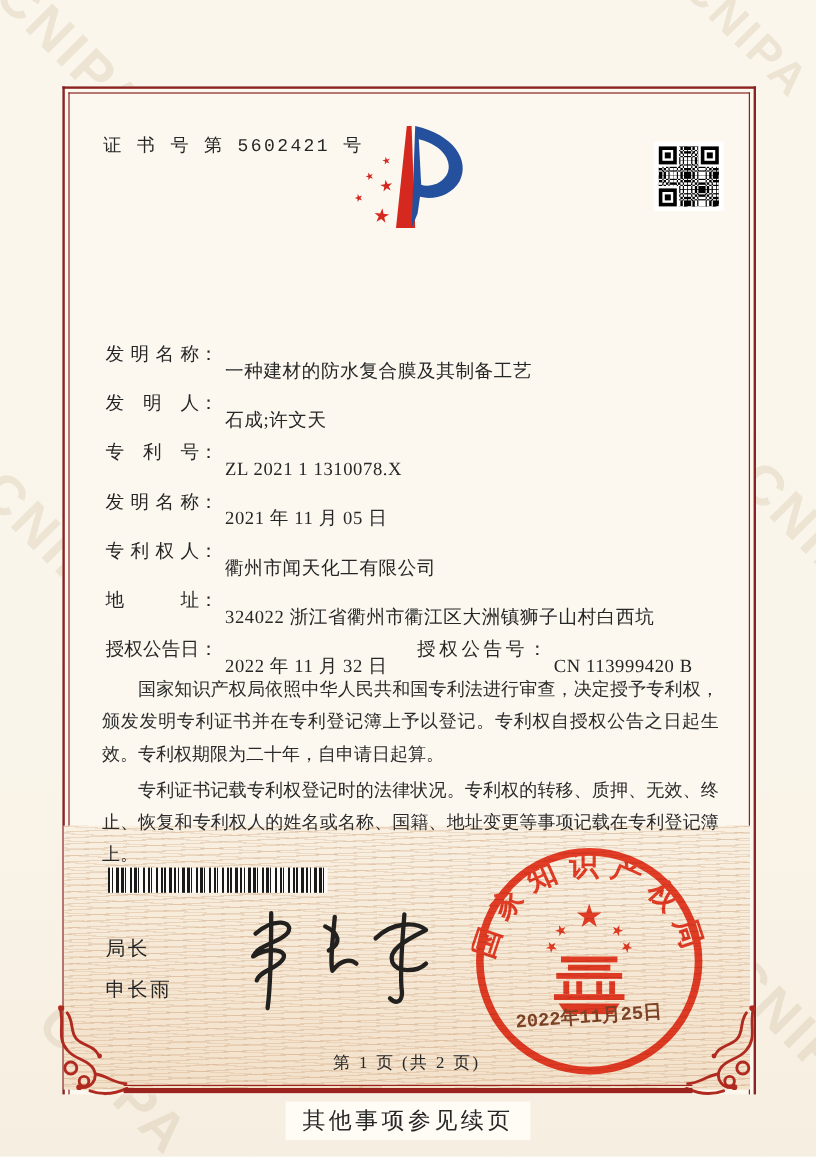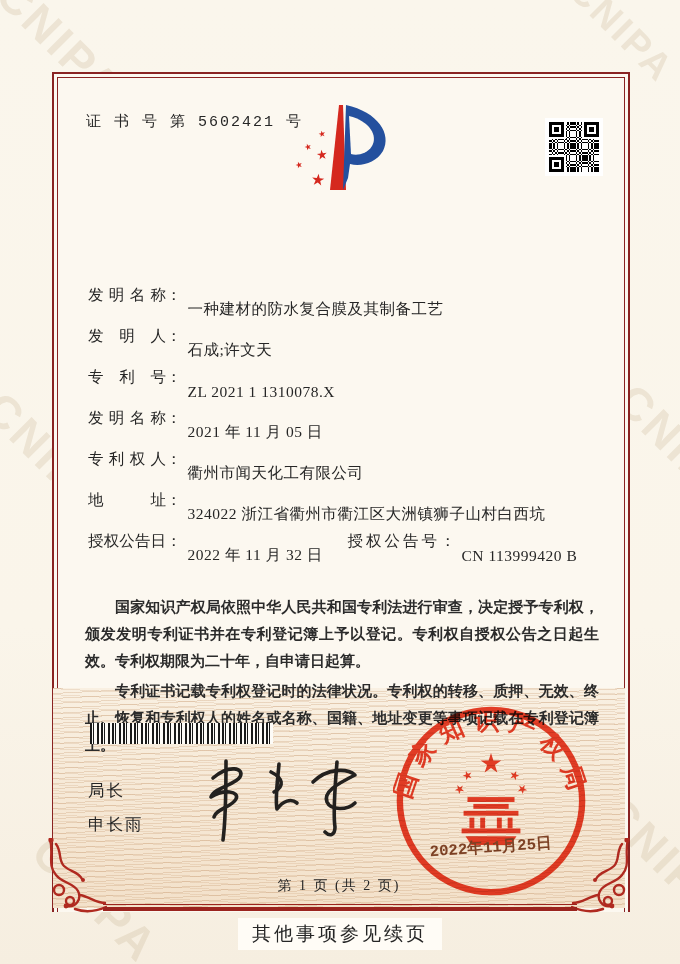--- a/index.html
+++ b/index.html
@@ -35,22 +35,22 @@
       font-size:34px;font-weight:bold;letter-spacing:17px;text-indent:17px;color:#1d1d1d;}
   
   .fields{position:absolute;left:88px;top:275px;width:500px;font-size:15.5px;}
   .frow{height:41px;display:flex;align-items:center;white-space:nowrap;}
   .flabel{display:inline-block;width:78px;text-align:justify;text-align-last:justify;letter-spacing:0;}
   .colon{margin-right:6px;}
   .fvalue{letter-spacing:0.5px;margin-top:28px;}
   .v1{display:inline-block;width:160px;}
   .flabel2{letter-spacing:3px;}
   
-  .body-text{position:absolute;left:85px;top:594px;width:514px;font-size:15px;line-height:27px;
-      text-align:justify;color:#2b2b2b;font-weight:bold;}
+  .body-text{position:absolute;left:85px;top:562px;width:514px;font-size:15px;line-height:27px;
+      text-align:justify;color:#2b2b2b;}
   .body-text p{margin:0 0 3px 0;text-indent:2em;}
   
   .barcode{position:absolute;left:90px;top:723px;width:183px;height:21px;
       background:repeating-linear-gradient(90deg,#191919 0 2px,#fdfbf7 2px 3px,#191919 3px 4px,#fdfbf7 4px 7px,#191919 7px 9px,#fdfbf7 9px 11px);}
   
   .signer{position:absolute;left:88px;top:780px;font-size:16.5px;letter-spacing:2px;}
   .signer div{margin-bottom:12px;}
   .signature{position:absolute;left:185px;top:756px;width:185px;height:88px;}
   
   .seal{position:absolute;left:393px;top:703px;width:196px;height:196px;opacity:0.95;mix-blend-mode:multiply;}

